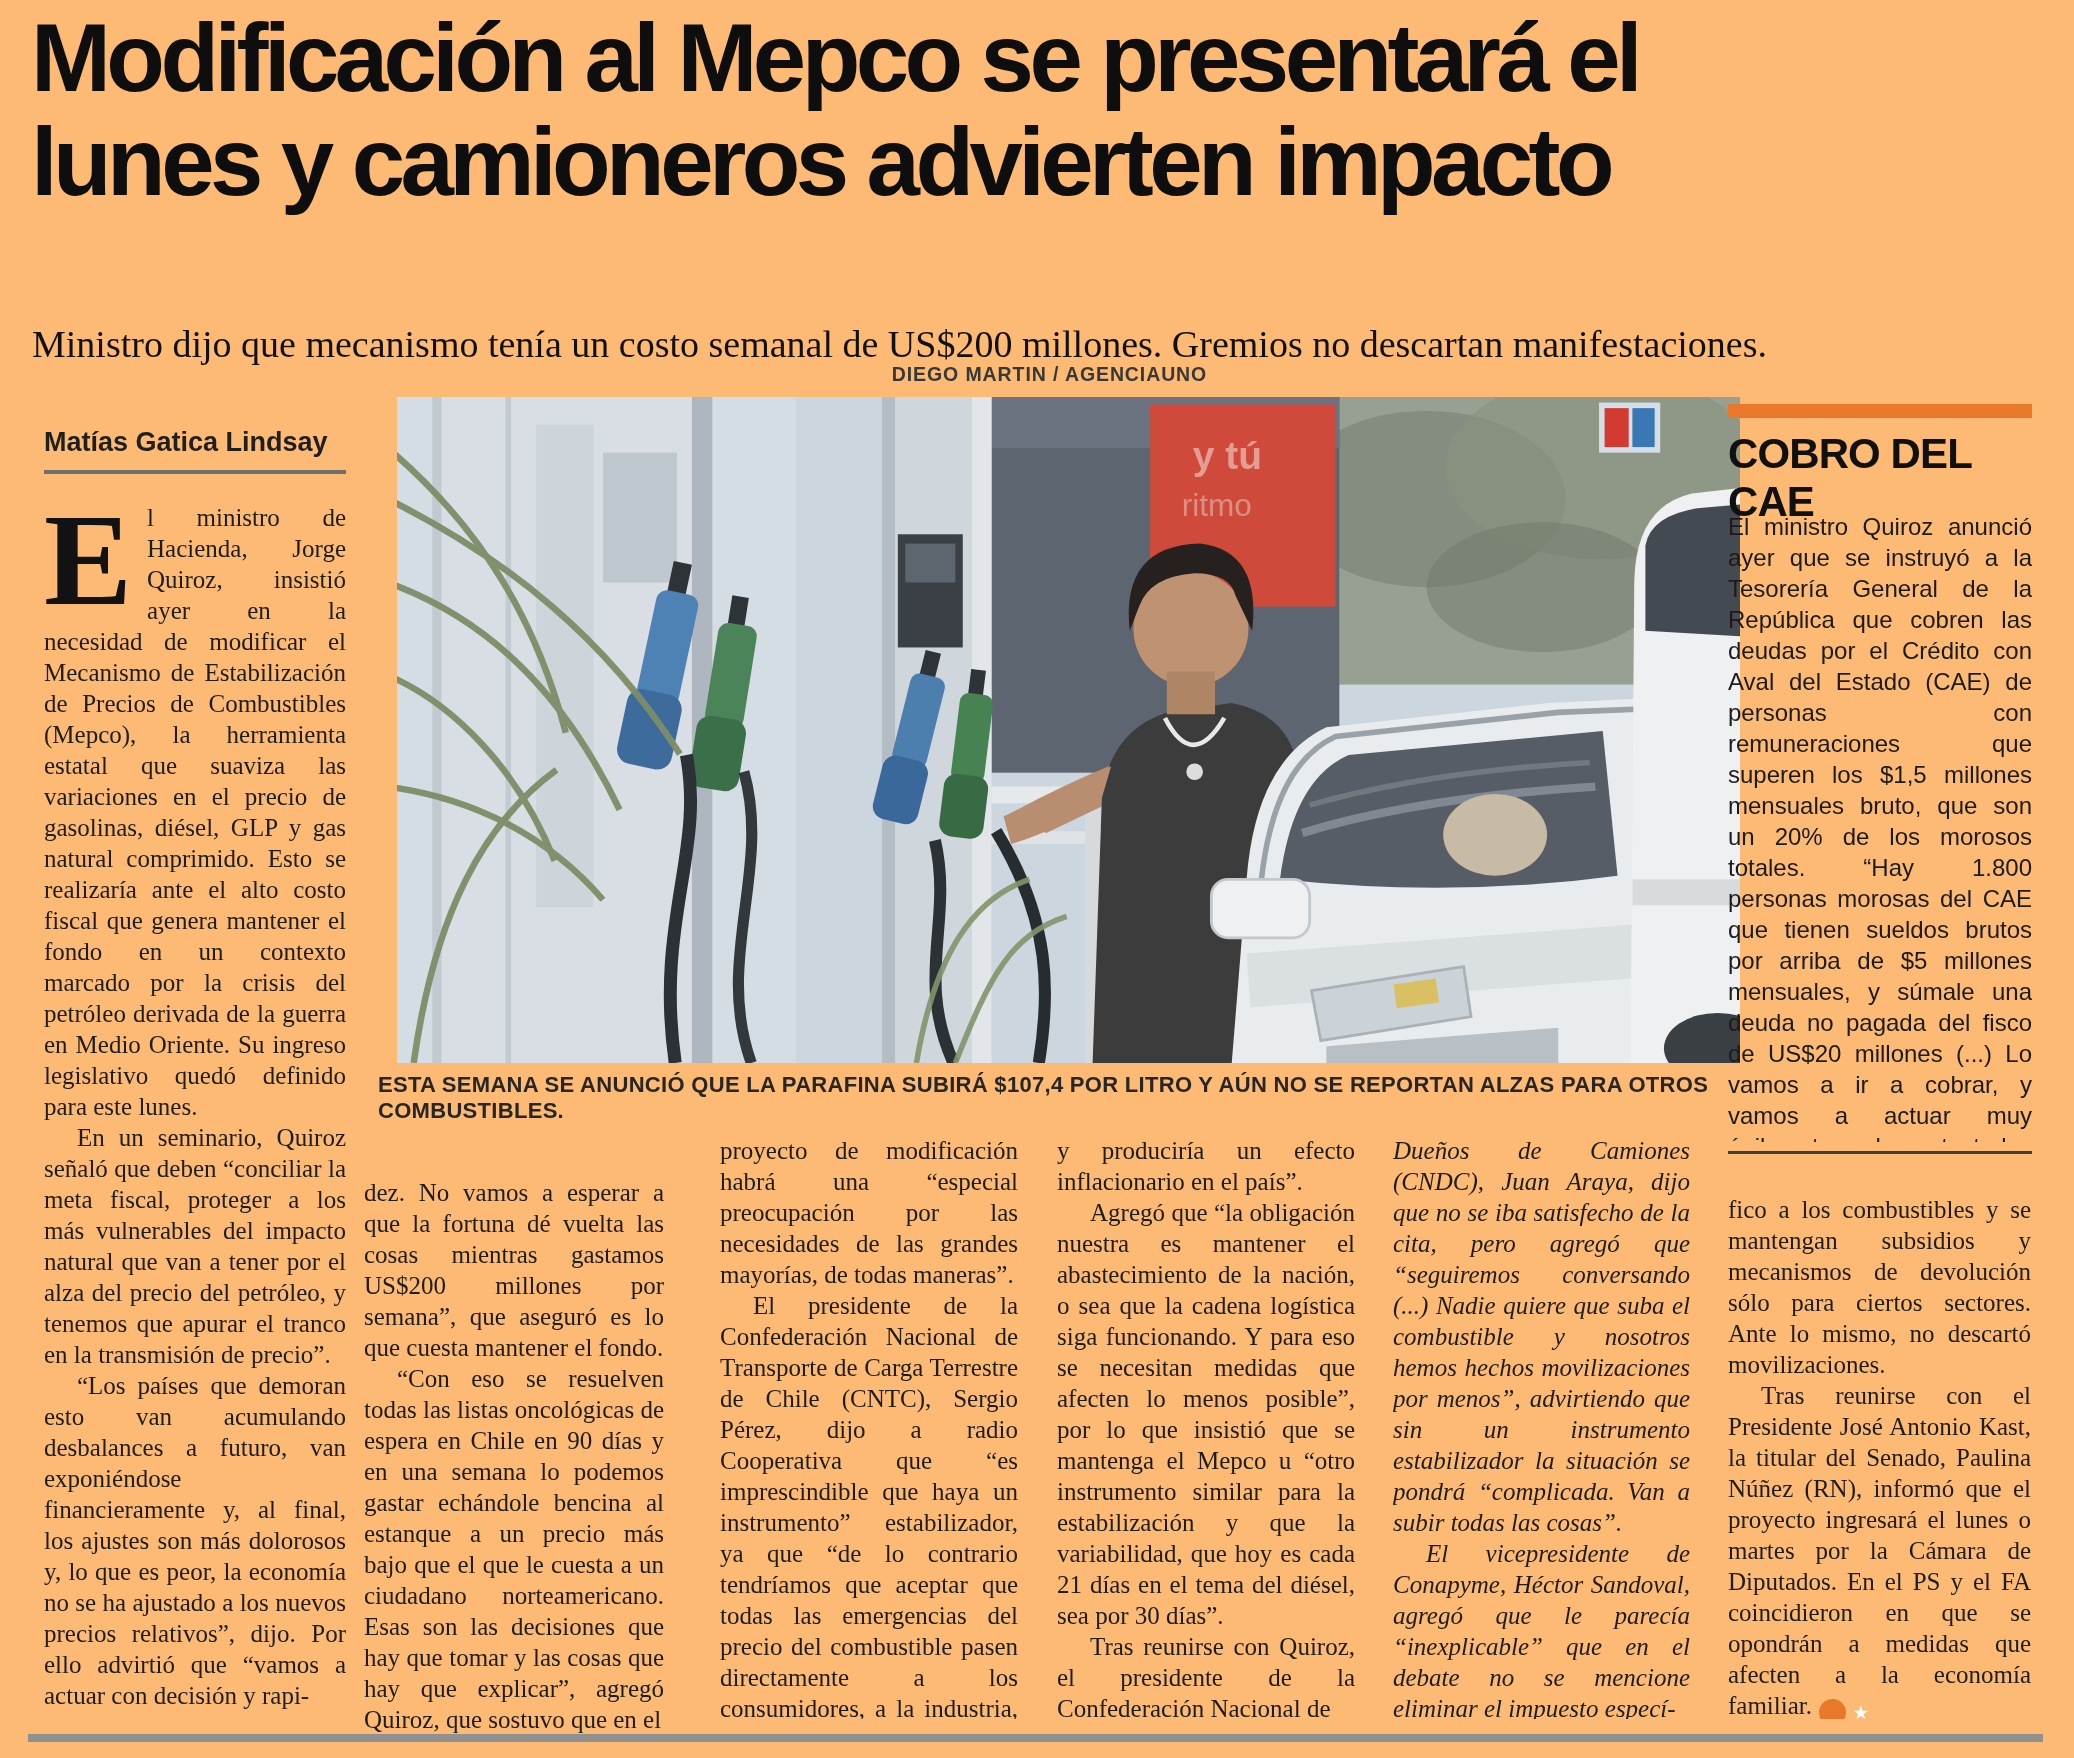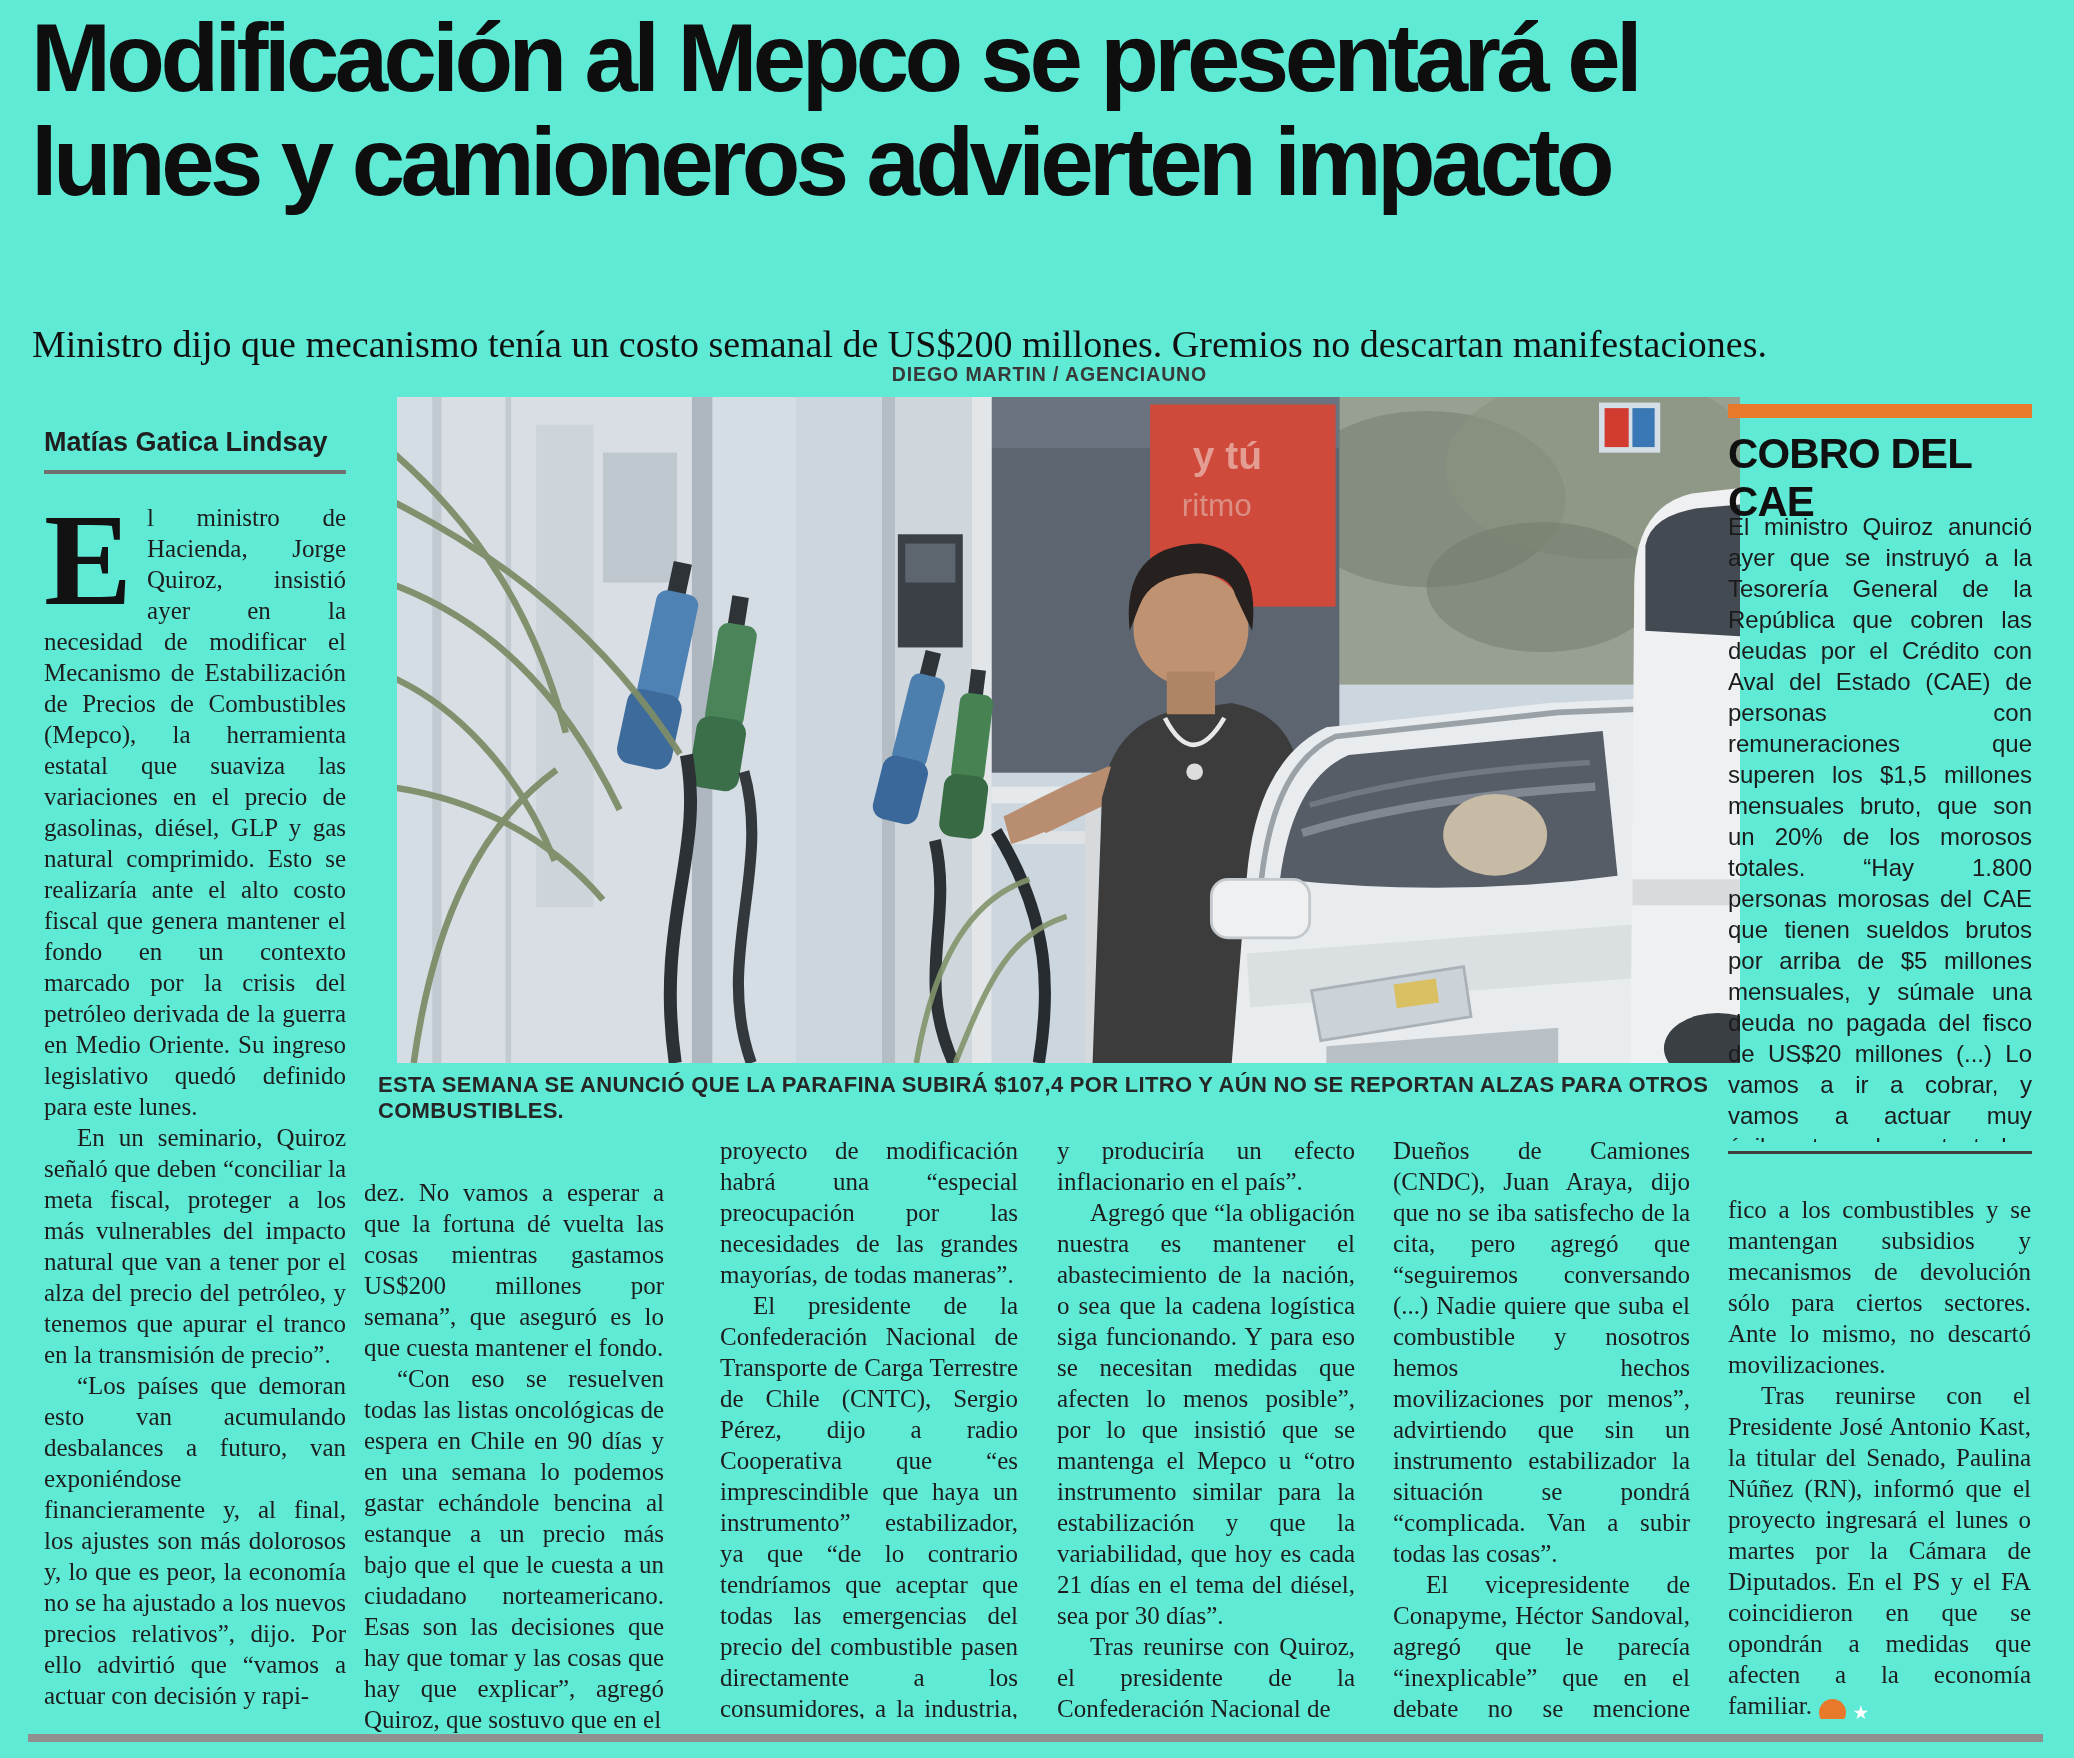--- a/index.html
+++ b/index.html
@@ -1,19 +1,19 @@
 <!DOCTYPE html>
 <html lang="es" style="font-size:15px"><head>
 <meta charset="utf-8">
 <style>
   html,body{margin:0;padding:0;background:#e9e9e9;}
   .page{
     position:relative;
     width:2074px;height:1759px;
-    background:#5eead4;
+    background:#fdba74;
     overflow:hidden;
     font-family:"Liberation Serif", serif;
     color:#1c1c1c;
   }
   
   .headline{
     position:absolute;left:31px;top:5.6px;width:2031px;
     font-family:"Liberation Sans", sans-serif;
     font-weight:bold;
     font-size:96px;line-height:1.09;letter-spacing:-4.6px;
@@ -42,21 +42,21 @@
     color:#1d1d1d;
     overflow:hidden;
     hyphens:auto;
   }
   .col p{margin:0;}
   .col p + p{text-indent:33px;}
   #col1{left:44px;top:502px;height:1217px;}
   #col2{left:364px;top:1135px;width:300px;height:584px;margin-top:42px;}
   #col3{left:720px;top:1135px;width:298px;height:584px;}
   #col4{left:1057px;top:1135px;width:298px;height:584px;}
-  #col5{left:1393px;top:1135px;width:297px;height:584px;}
+  #col5{left:1393px;top:1135px;width:297px;height:584px;font-style:italic;}
   .dropcap{
     float:left;
     font-family:"Liberation Serif", serif;
     font-weight:bold;
     font-size:132px;line-height:0.78;
     margin:7.4px 15px 0 0;
     color:#121212;
   }
   
   .credit{

